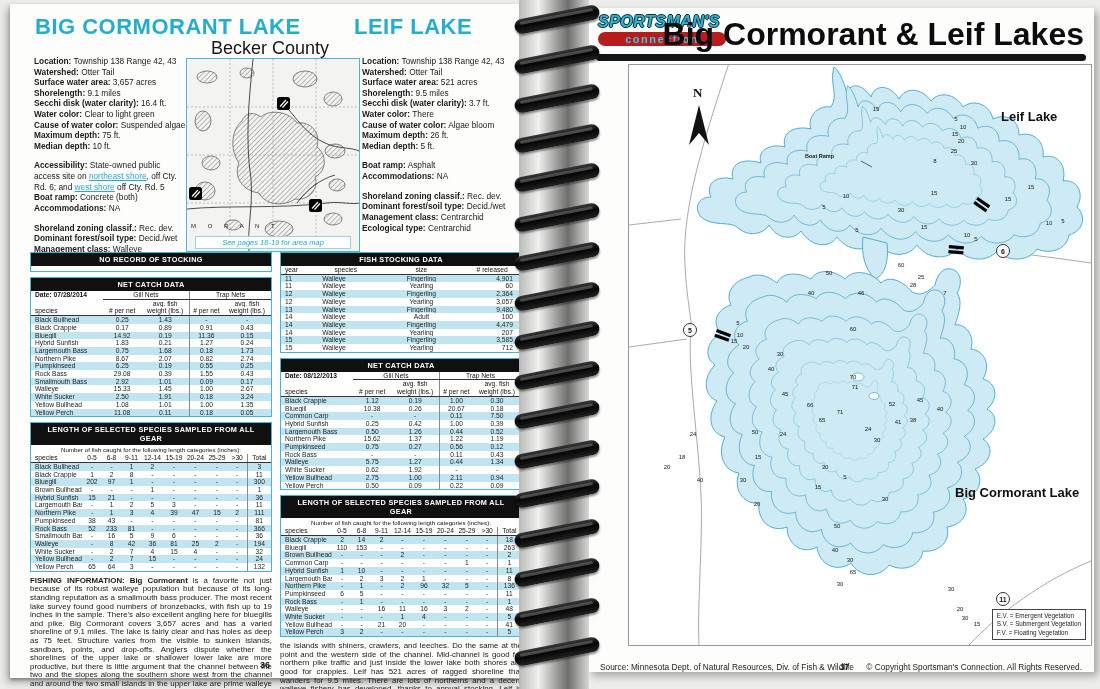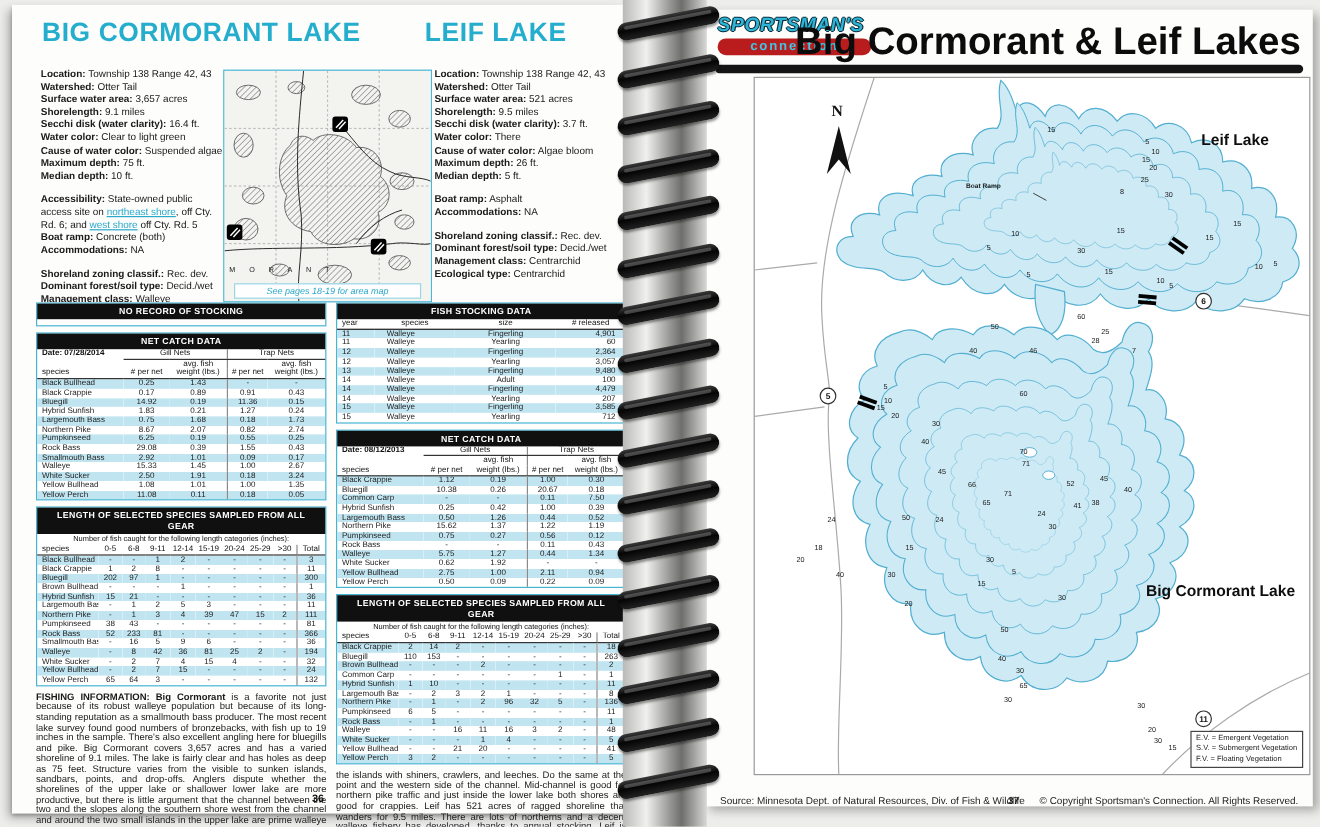--- a/index.html
+++ b/index.html
@@ -77,20 +77,21 @@
   .rp-src{position:absolute;left:0;top:0;}
   .rp-pg{position:absolute;left:240px;top:0;font-weight:bold;}
   .rp-cr{position:absolute;right:0;top:0;}
 </style>
 </head>
 <body>
 
 <div class="page page-left">
   <div class="lp-title big">BIG CORMORANT LAKE</div>
   <div class="lp-title leif">LEIF LAKE</div>
+  <div class="lp-county">Becker County</div>
 
   <div class="info-col left">
       <div class="info-group">
         <div class="info-line"><span class="r-b">Location:</span><span class="r-n">  Township 138  Range 42, 43</span></div>
         <div class="info-line"><span class="r-b">Watershed:</span><span class="r-n">  Otter Tail</span></div>
         <div class="info-line"><span class="r-b">Surface water area:</span><span class="r-n">  3,657 acres</span></div>
         <div class="info-line"><span class="r-b">Shorelength:</span><span class="r-n">  9.1 miles</span></div>
         <div class="info-line"><span class="r-b">Secchi disk (water clarity):</span><span class="r-n">  16.4 ft.</span></div>
         <div class="info-line"><span class="r-b">Water color:</span><span class="r-n">  Clear to light green</span></div>
         <div class="info-line"><span class="r-b">Cause of water color:</span><span class="r-n">  Suspended algae</span></div>

